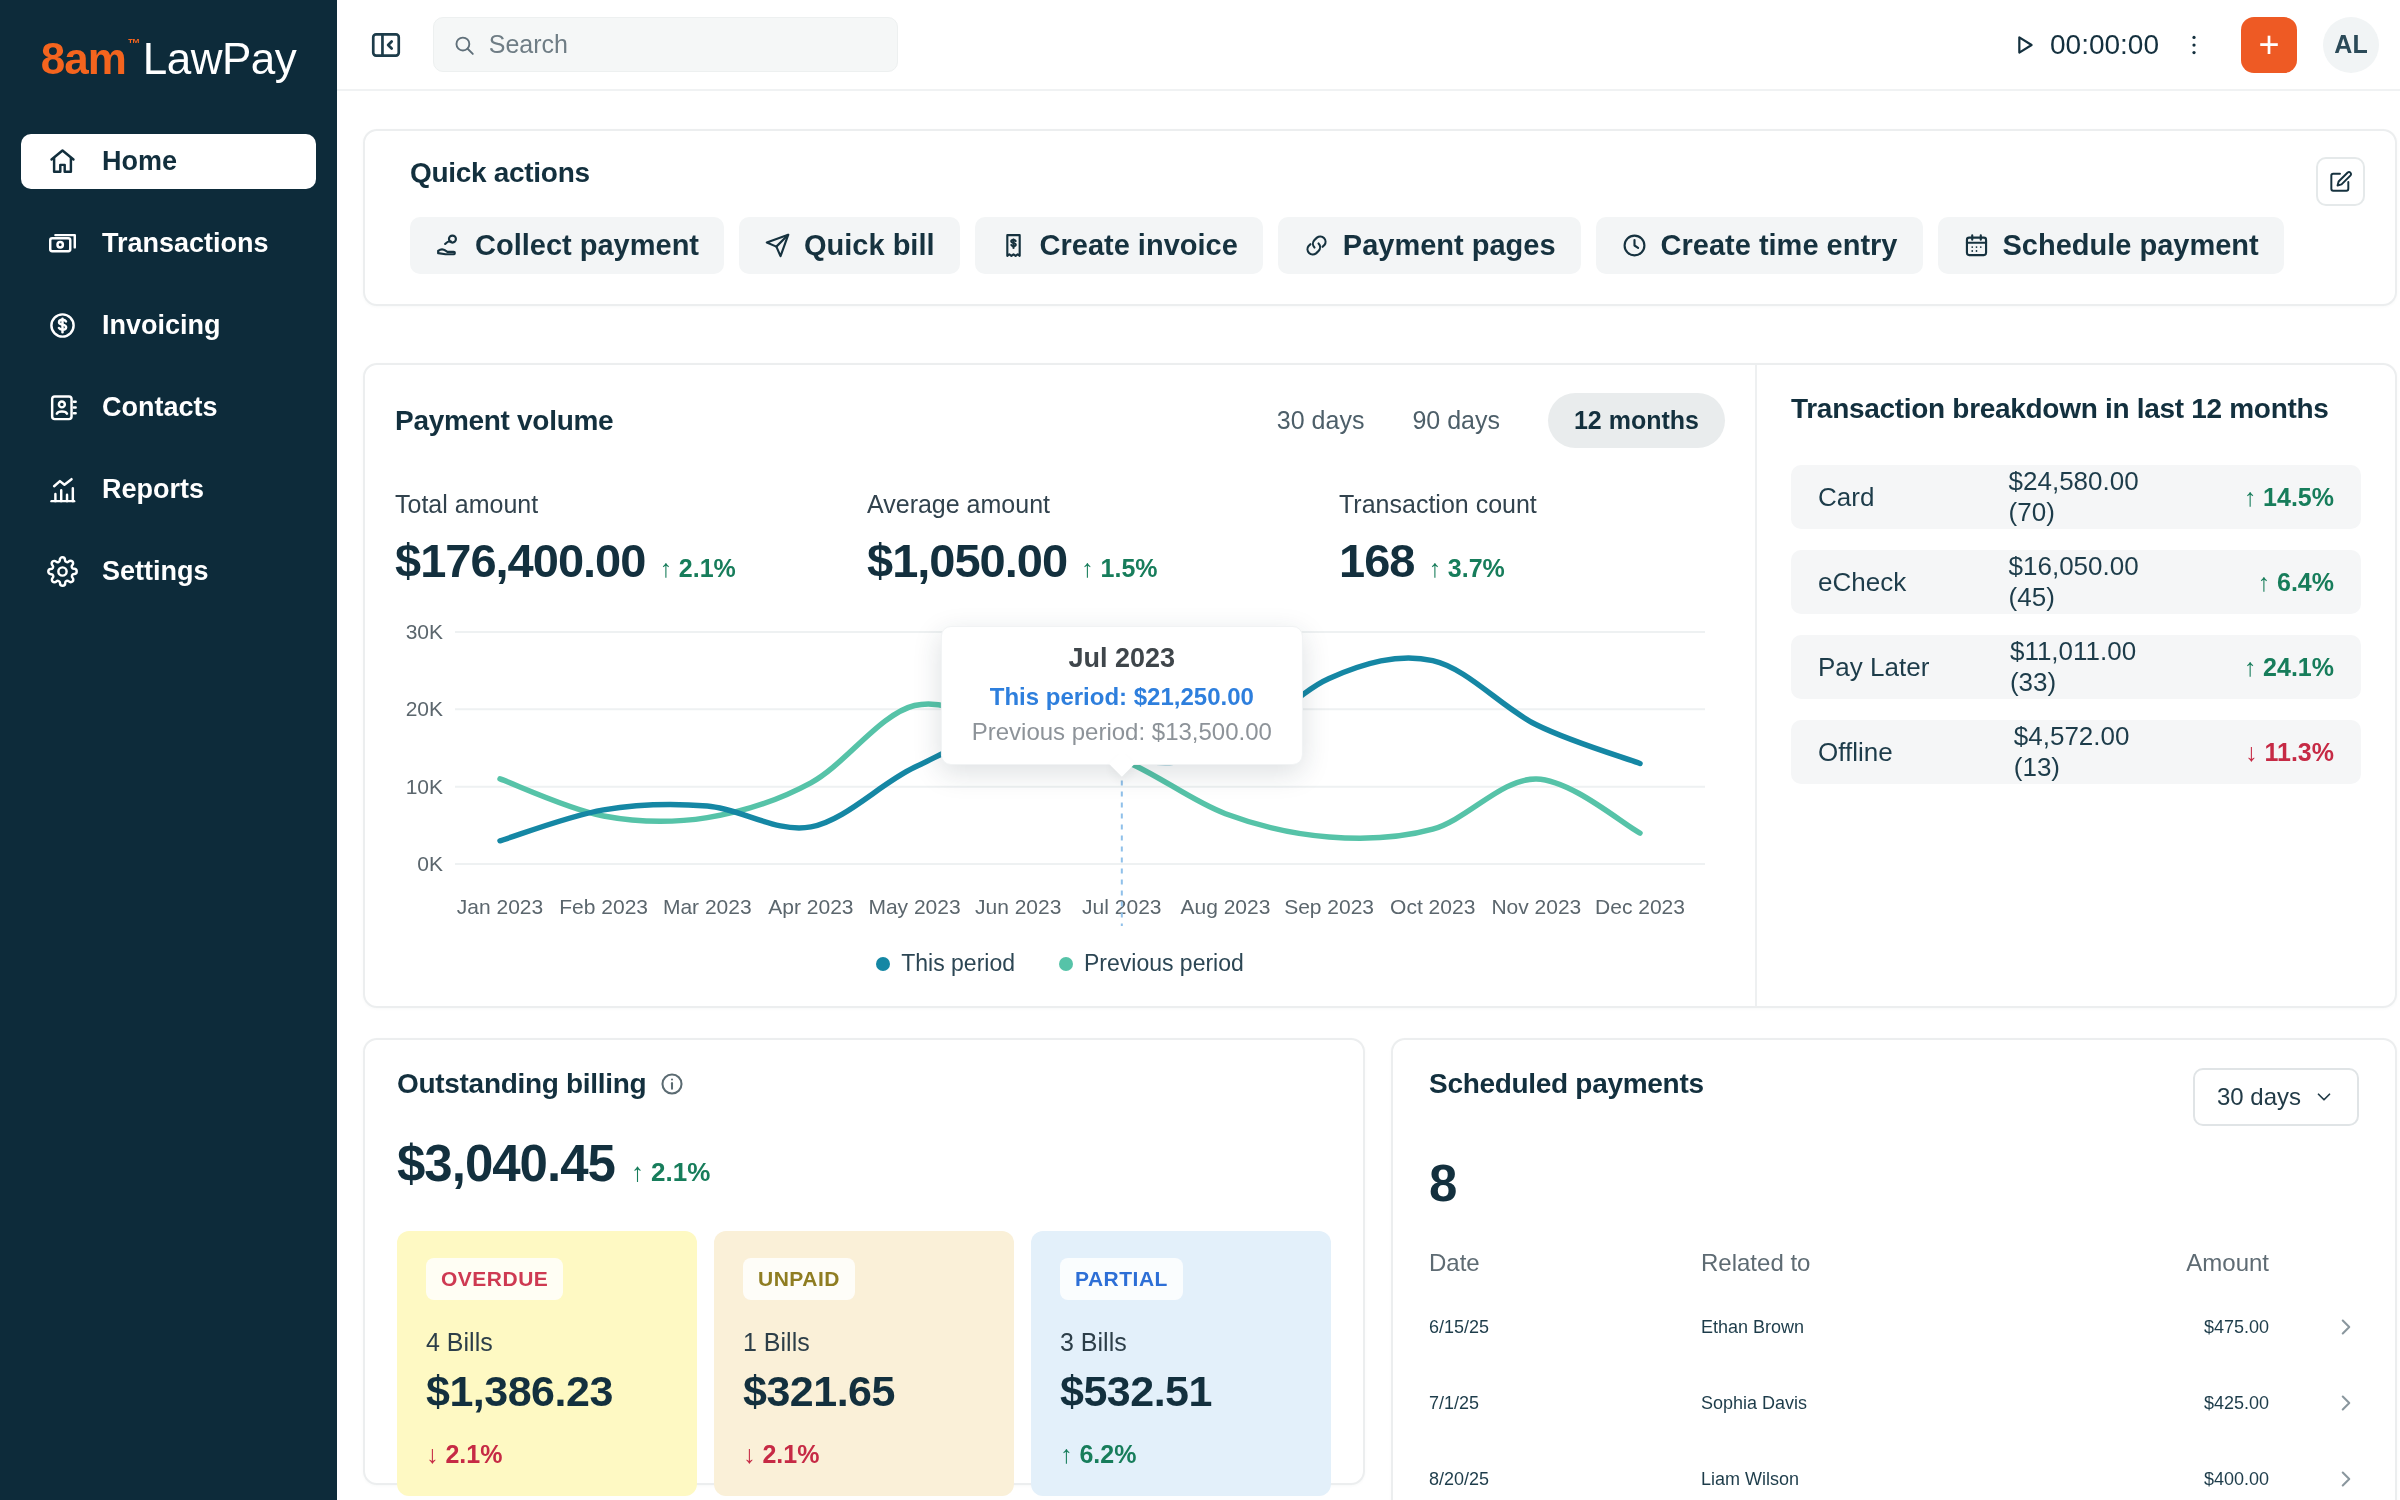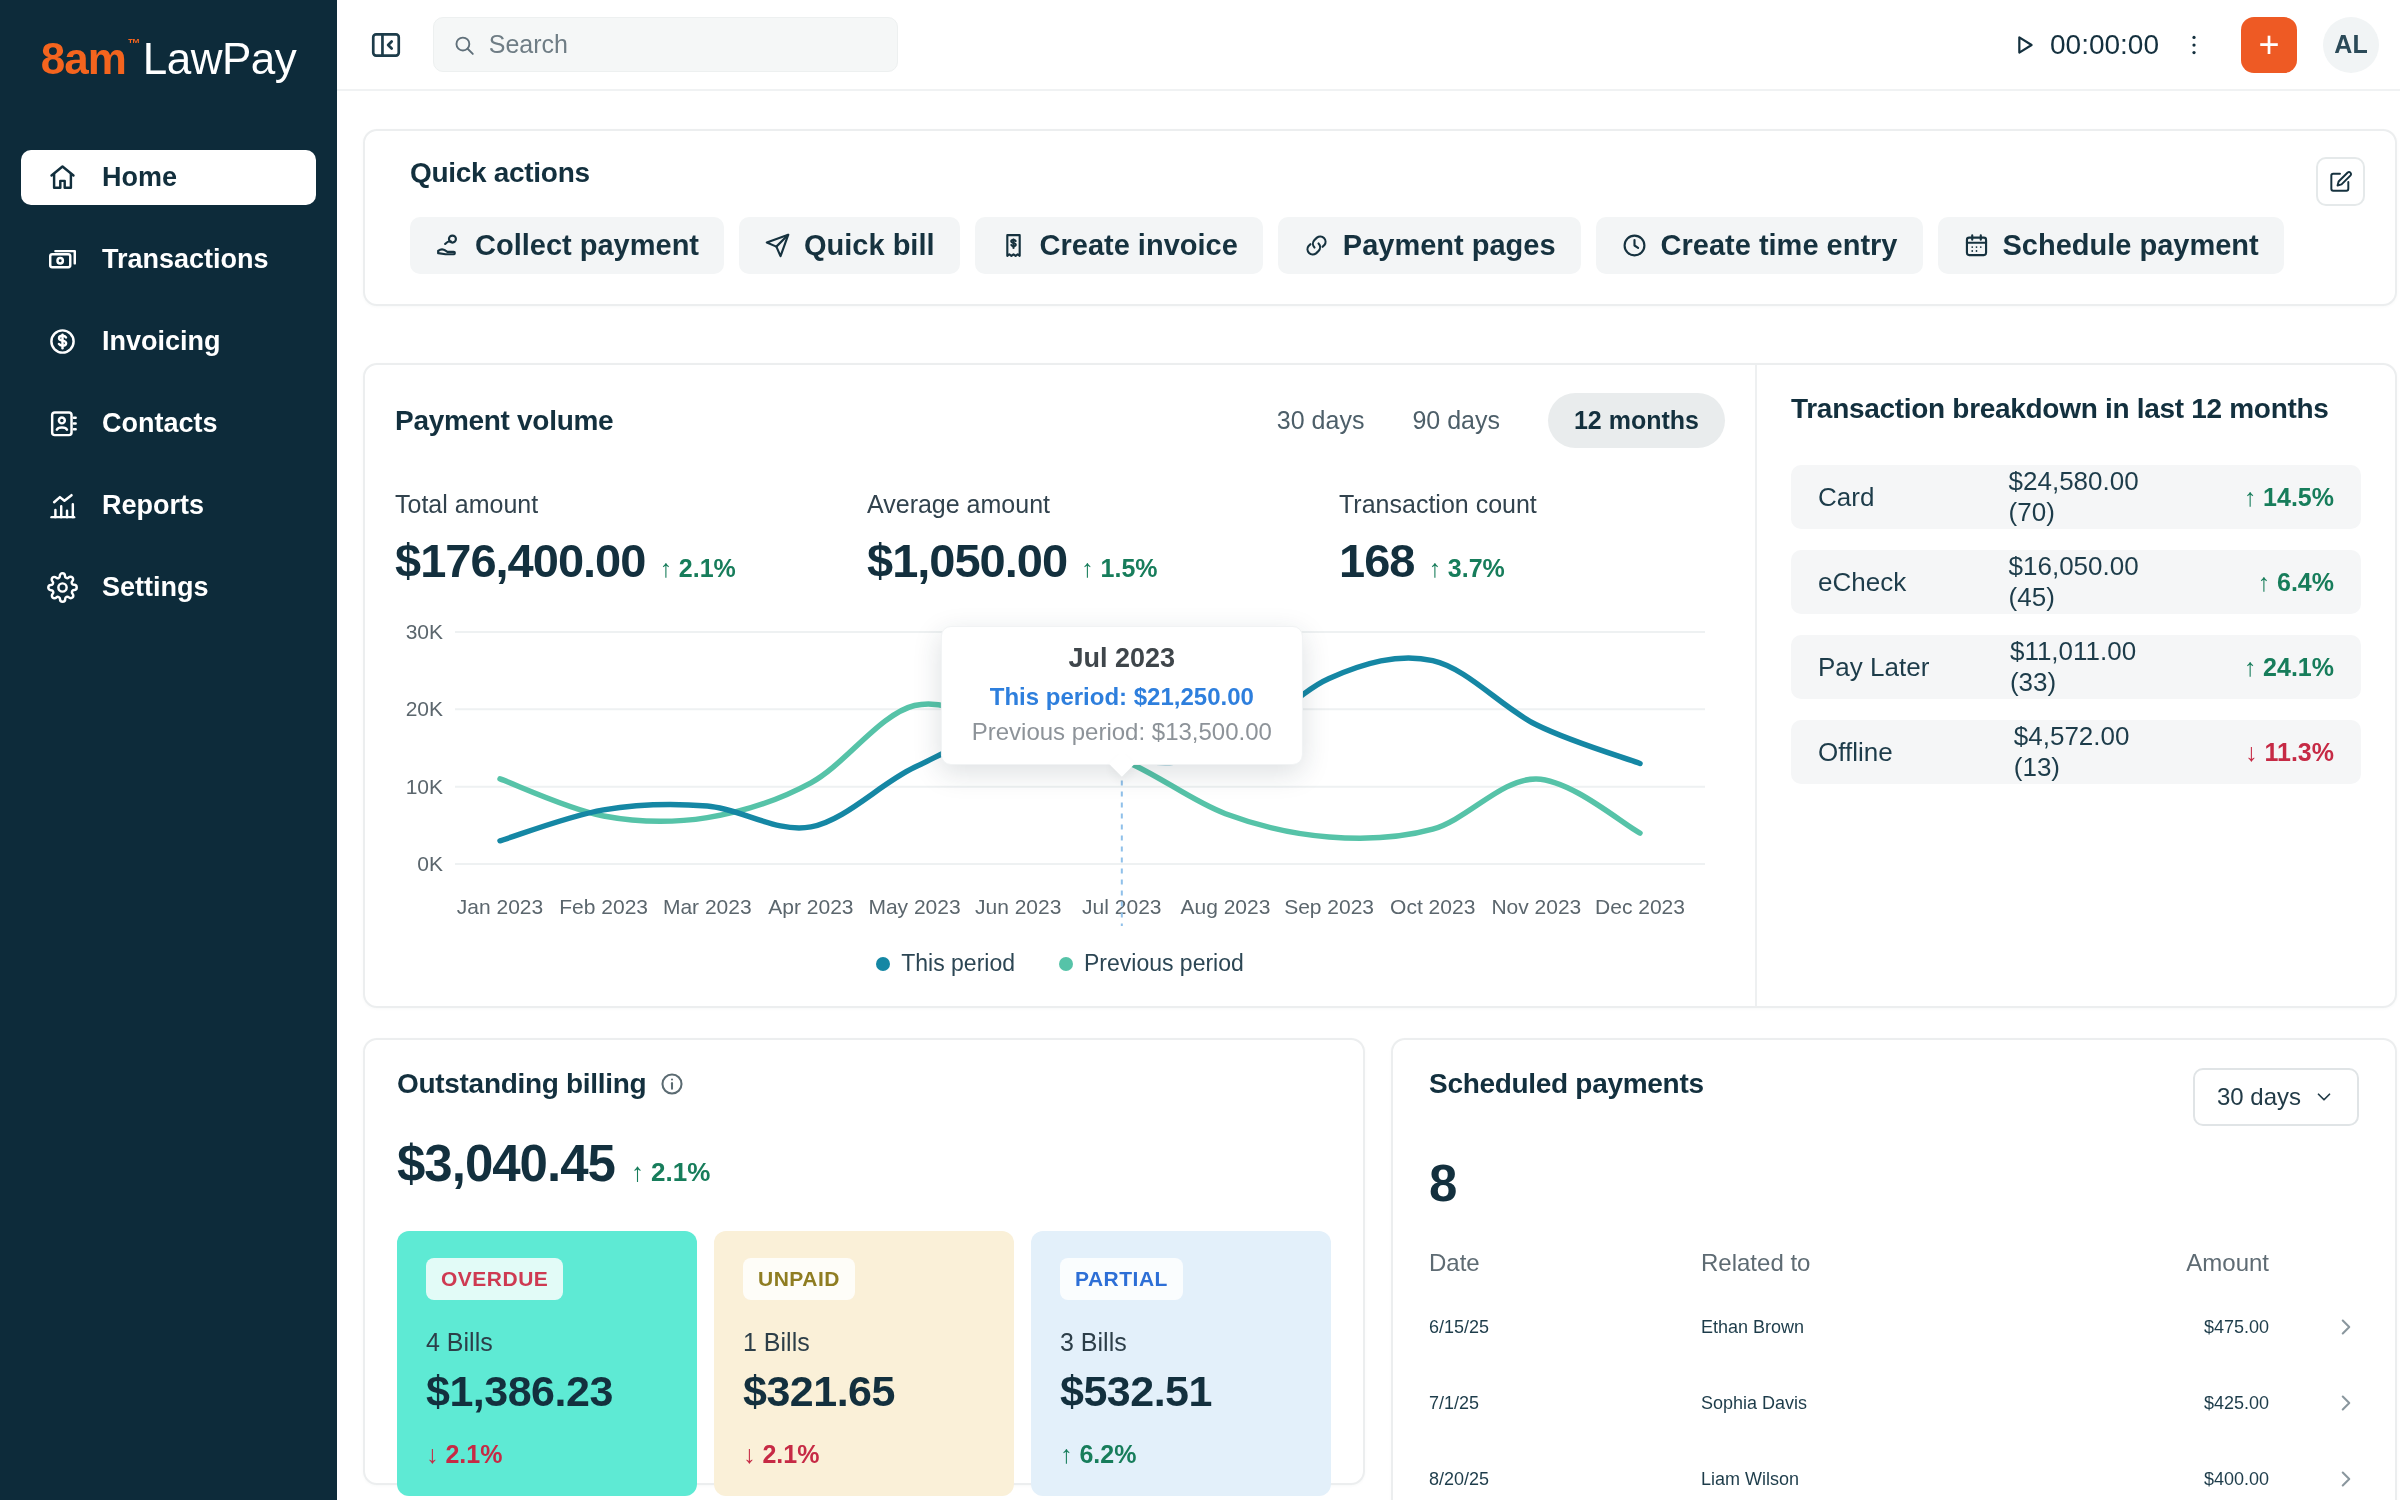--- a/index.html
+++ b/index.html
@@ -5,21 +5,21 @@
   * { margin:0; padding:0; box-sizing:border-box; }
   html,body { width:2400px; height:1500px; overflow:hidden; }
   body { font-family:"Liberation Sans", sans-serif; background:#ffffff; color:#14303E; display:flex; }
 
   
   .sidebar { width:337px; min-width:337px; background:#0D2B3A; padding-top:34px; height:1500px; }
   .logo-row { display:flex; justify-content:center; align-items:flex-start; gap:2px; }
   .logo-orange { color:#F4641E; font-size:44px; font-weight:800; letter-spacing:-1px; }
   .logo-tm { color:#F4641E; font-size:13px; font-weight:700; margin-top:2px; }
   .logo-rest { color:#ffffff; font-size:44px; font-weight:500; letter-spacing:-0.5px; }
-  .nav { margin-top:66px; padding:0 21px; display:flex; flex-direction:column; gap:27px; }
+  .nav { margin-top:50px; padding:0 21px; display:flex; flex-direction:column; gap:27px; }
   .nav-item { height:55px; border-radius:10px; display:flex; align-items:center; gap:24px; padding-left:26px; color:#ffffff; font-size:27px; font-weight:600; cursor:pointer; }
   .nav-item.active { background:#ffffff; color:#122F3D; }
   .nav-item .icn { width:31px; height:31px; display:inline-flex; }
   .icn svg { width:100%; height:100%; }
 
   
   .main { flex:1; display:flex; flex-direction:column; background:#ffffff; }
   .topbar { height:91px; min-height:91px; display:flex; align-items:center; padding:0 32px 0 30px; gap:28px; border-bottom:2px solid #F0F2F3; }
   .collapse-btn { width:38px; height:38px; color:#1D3C4A; display:flex; align-items:center; justify-content:center; cursor:pointer; }
   .collapse-btn .icn { width:34px; height:34px; }
@@ -396,21 +396,21 @@
                 <path d="M12 11.2V16.4"></path>
                 <path d="M12 7.8h.01"></path>
               </svg>
             </span>
         </div>
         <div class="ob-total-row">
           <span class="ob-total">$3,040.45</span>
           <span class="ob-change-main chg up" id="ob-change-main">↑ 2.1%</span>
         </div>
         <div class="ob-cards" id="ob-cards">
-            <div class="ob-sub" style="background: #5eead4;"><span class="ob-badge" style="color:#CE3A52">OVERDUE</span><div class="ob-bills">4 Bills</div><div class="ob-amount">$1,386.23</div><div class="ob-change chg down">↓ 2.1%</div></div>
+            <div class="ob-sub" style="background: #fef9c3;"><span class="ob-badge" style="color:#CE3A52">OVERDUE</span><div class="ob-bills">4 Bills</div><div class="ob-amount">$1,386.23</div><div class="ob-change chg down">↓ 2.1%</div></div>
             <div class="ob-sub" style="background: rgb(250, 240, 216);"><span class="ob-badge" style="color:#8F7D22">UNPAID</span><div class="ob-bills">1 Bills</div><div class="ob-amount">$321.65</div><div class="ob-change chg down">↓ 2.1%</div></div>
             <div class="ob-sub" style="background: rgb(227, 240, 250);"><span class="ob-badge" style="color:#2D6FD6">PARTIAL</span><div class="ob-bills">3 Bills</div><div class="ob-amount">$532.51</div><div class="ob-change chg up">↑ 6.2%</div></div>
           </div>
       </section>
 
       <section class="card sp-card">
         <div class="sp-header">
           <h2 class="section-title">Scheduled payments</h2>
           <div class="sp-filter">
             <span>30 days</span>

